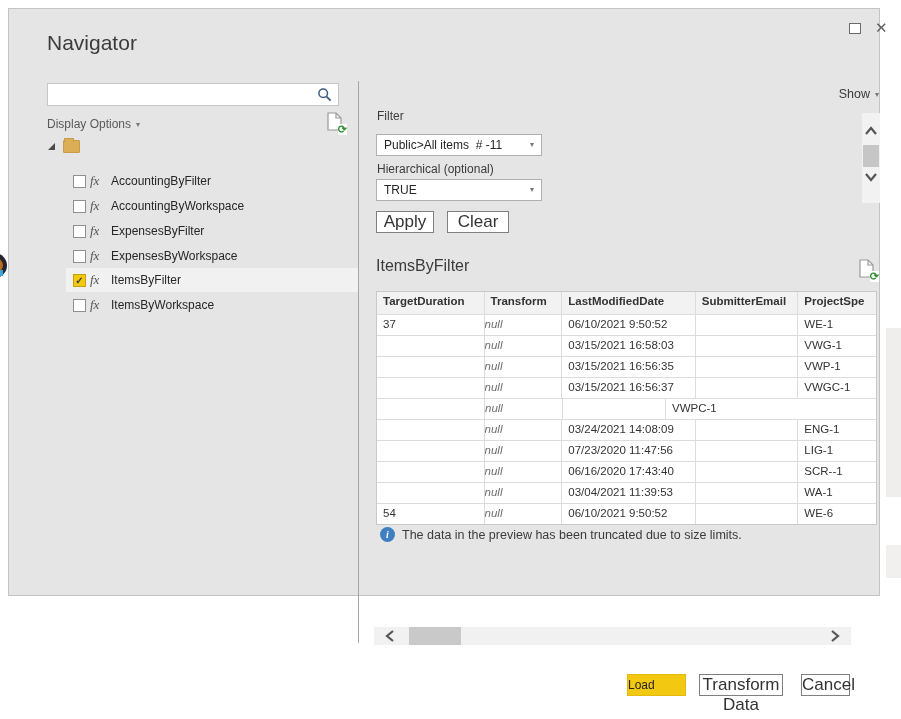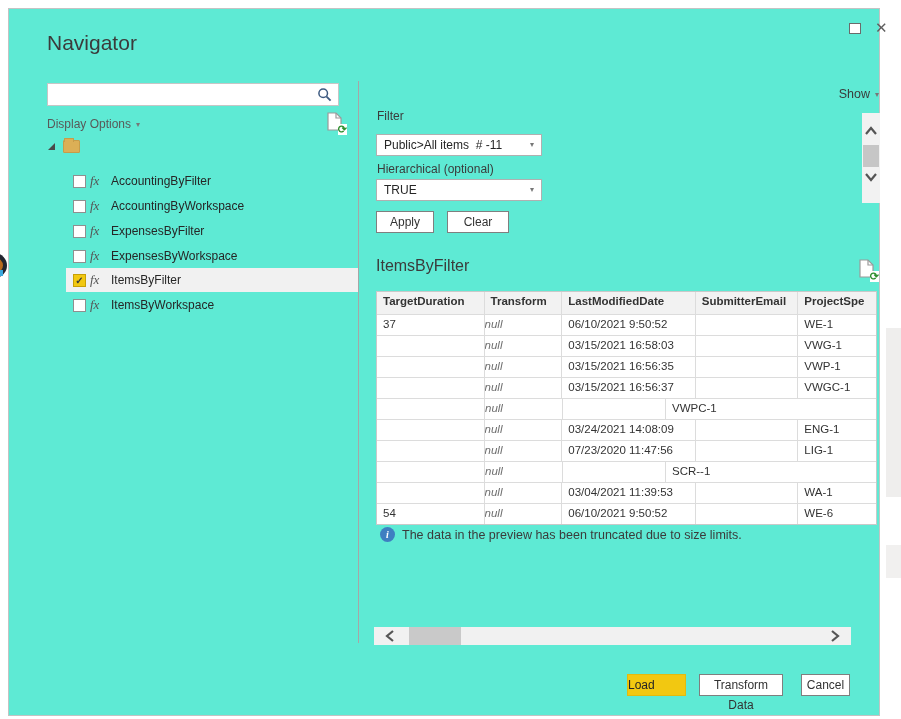--- a/index.html
+++ b/index.html
@@ -1,21 +1,21 @@
 <!DOCTYPE html>
 <html><head>
 <meta charset="utf-8">
 <style>
   * { margin:0; padding:0; box-sizing:border-box; }
   html,body { background:#fff; }
   body { font-family:"Liberation Sans", sans-serif; color:#333; }
   #page { position:relative; width:901px; height:719px; background:#fff; overflow:hidden; }
 
-  #dialog { position:absolute; left:8px; top:8px; width:872px; height:708px;
-            background:#5eead4; border:1px solid #c3c3c3; }
+  #dialog { position:absolute; left:8px; top:8px; width:872px; height:588px;
+            background:#e5e5e5; border:1px solid #c3c3c3; }
 
   .title { position:absolute; left:38px; top:22px; font-size:21px; font-weight:300; color:#3b3b3b; }
 
   .win-max { position:absolute; left:840px; top:14px; width:12px; height:11px; border:1px solid #6b6b6b; background:#fff; }
   .win-close { position:absolute; left:866px; top:8px; font-size:15px; color:#5f5f5f; line-height:22px; }
 
   
   .search-box { position:absolute; left:38px; top:74px; width:292px; height:23px; border:1px solid #c6c6c6; background:#fff; }
   .search-box input { position:absolute; left:4px; top:1px; width:265px; height:19px; border:none; outline:none; font-size:12px; font-family:"Liberation Sans", sans-serif; }
   .search-box svg { position:absolute; right:5px; top:3px; }
@@ -43,21 +43,21 @@
   .tree-item .lbl { margin-left:5px; }
 
   
   .show-cmd { position:absolute; left:814px; top:78px; width:56px; text-align:right; font-size:12.5px; color:#3b3b3b; }
 
   .field-label { position:absolute; font-size:12px; color:#3b3b3b; }
   .dropdown { position:absolute; left:367px; width:166px; height:22px; border:1px solid #b0b0b0; background:#fff; font-size:12px; color:#262626; }
   .dropdown .val { position:absolute; left:7px; top:3px; white-space:pre; }
   .dropdown .caret { position:absolute; right:7px; top:5px; }
 
-  .btn { position:absolute; height:22px; border:1px solid #7f7f7f; background:#fff; font-size:12px; color:#333;
+  .btn { position:absolute; height:22px; border:1px solid #7f7f7f; background:#fff; font-size:17px; color:#333;
          font-family:"Liberation Sans", sans-serif; text-align:center; line-height:20px; }
 
   .preview-title { position:absolute; left:367px; top:248px; font-size:16px; font-weight:300; color:#3b3b3b; }
 
   .table { position:absolute; left:367px; top:282px; width:501px; border:1px solid #c9c9c9; background:#fff; font-size:11.5px; }
   .tr { display:flex; height:21px; border-top:1px solid #dcdcdc; }
   .tr.head { height:22px; background:#f2f2f2; font-weight:bold; color:#333; border-top:none; }
   .td { border-right:1px solid #dcdcdc; overflow:hidden; white-space:nowrap; padding-top:3px; }
   .td:last-child { border-right:none; }
   .c0 { width:108px; padding-left:6px; }
@@ -268,20 +268,21 @@
       <div class="tr">
         <div class="td c0"></div>
         <div class="td c1 null-val">null</div>
         <div class="td c2">07/23/2020 11:47:56</div>
         <div class="td c3"></div>
         <div class="td c4">LIG-1</div>
       </div>
       <div class="tr">
         <div class="td c0"></div>
         <div class="td c1 null-val">null</div>
+        <div class="td c2">06/16/2020 17:43:40</div>
         <div class="td c3"></div>
         <div class="td c4">SCR--1</div>
       </div>
       <div class="tr">
         <div class="td c0"></div>
         <div class="td c1 null-val">null</div>
         <div class="td c2">03/04/2021 11:39:53</div>
         <div class="td c3"></div>
         <div class="td c4">WA-1</div>
       </div>

